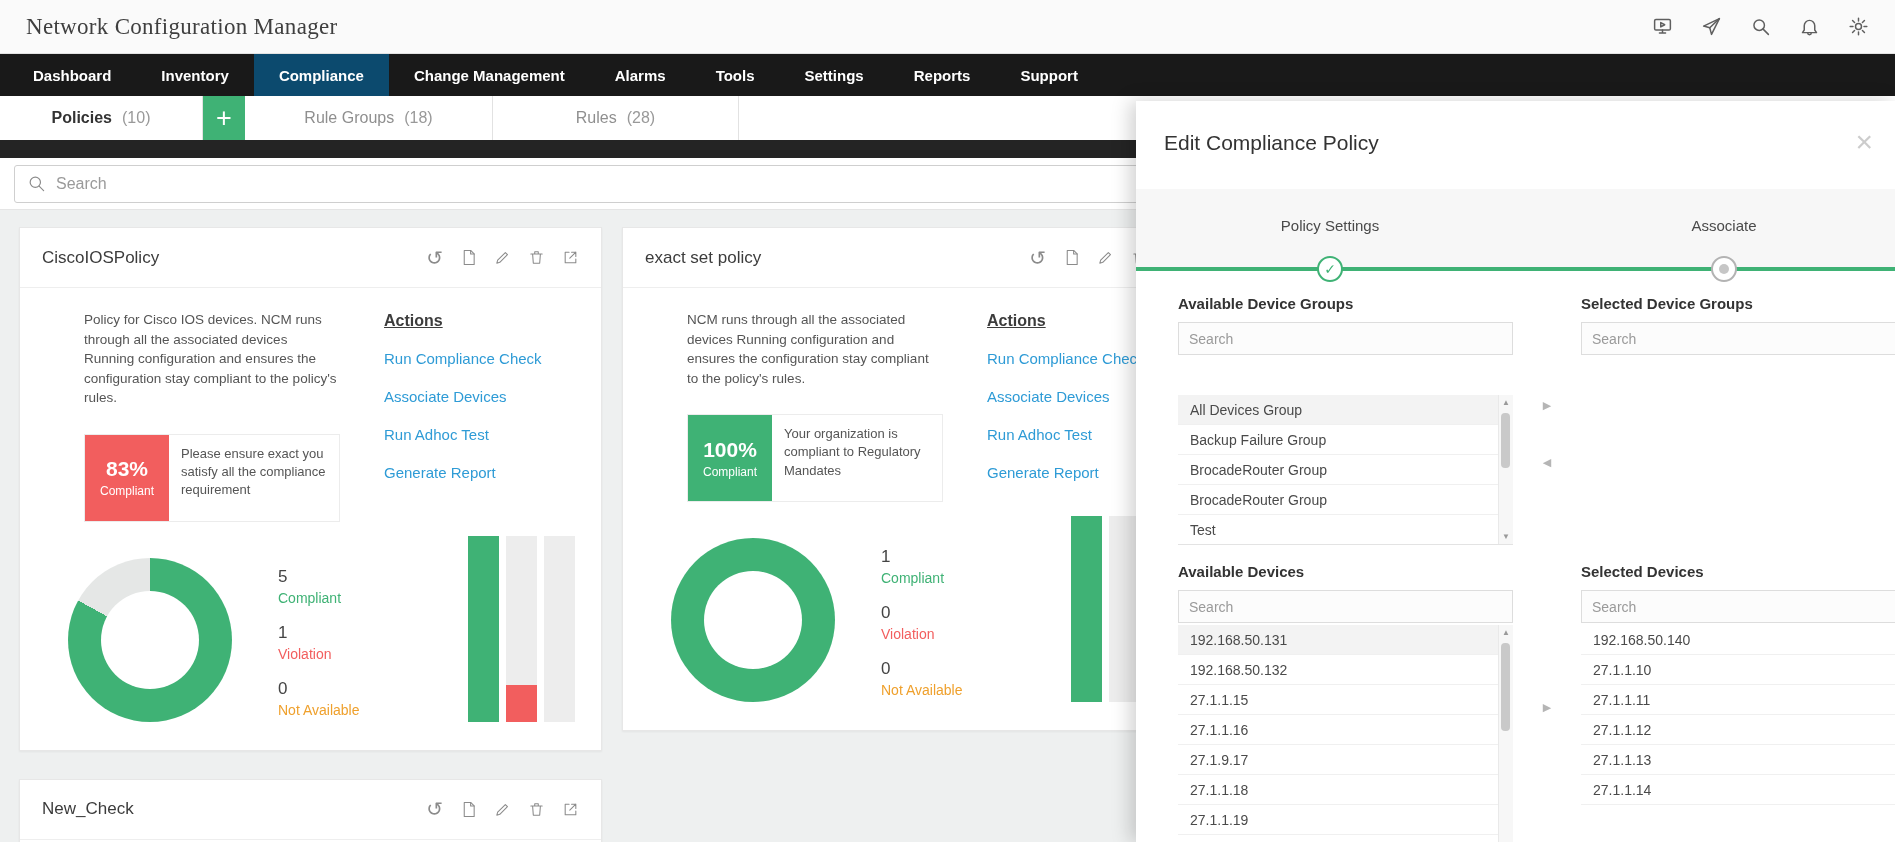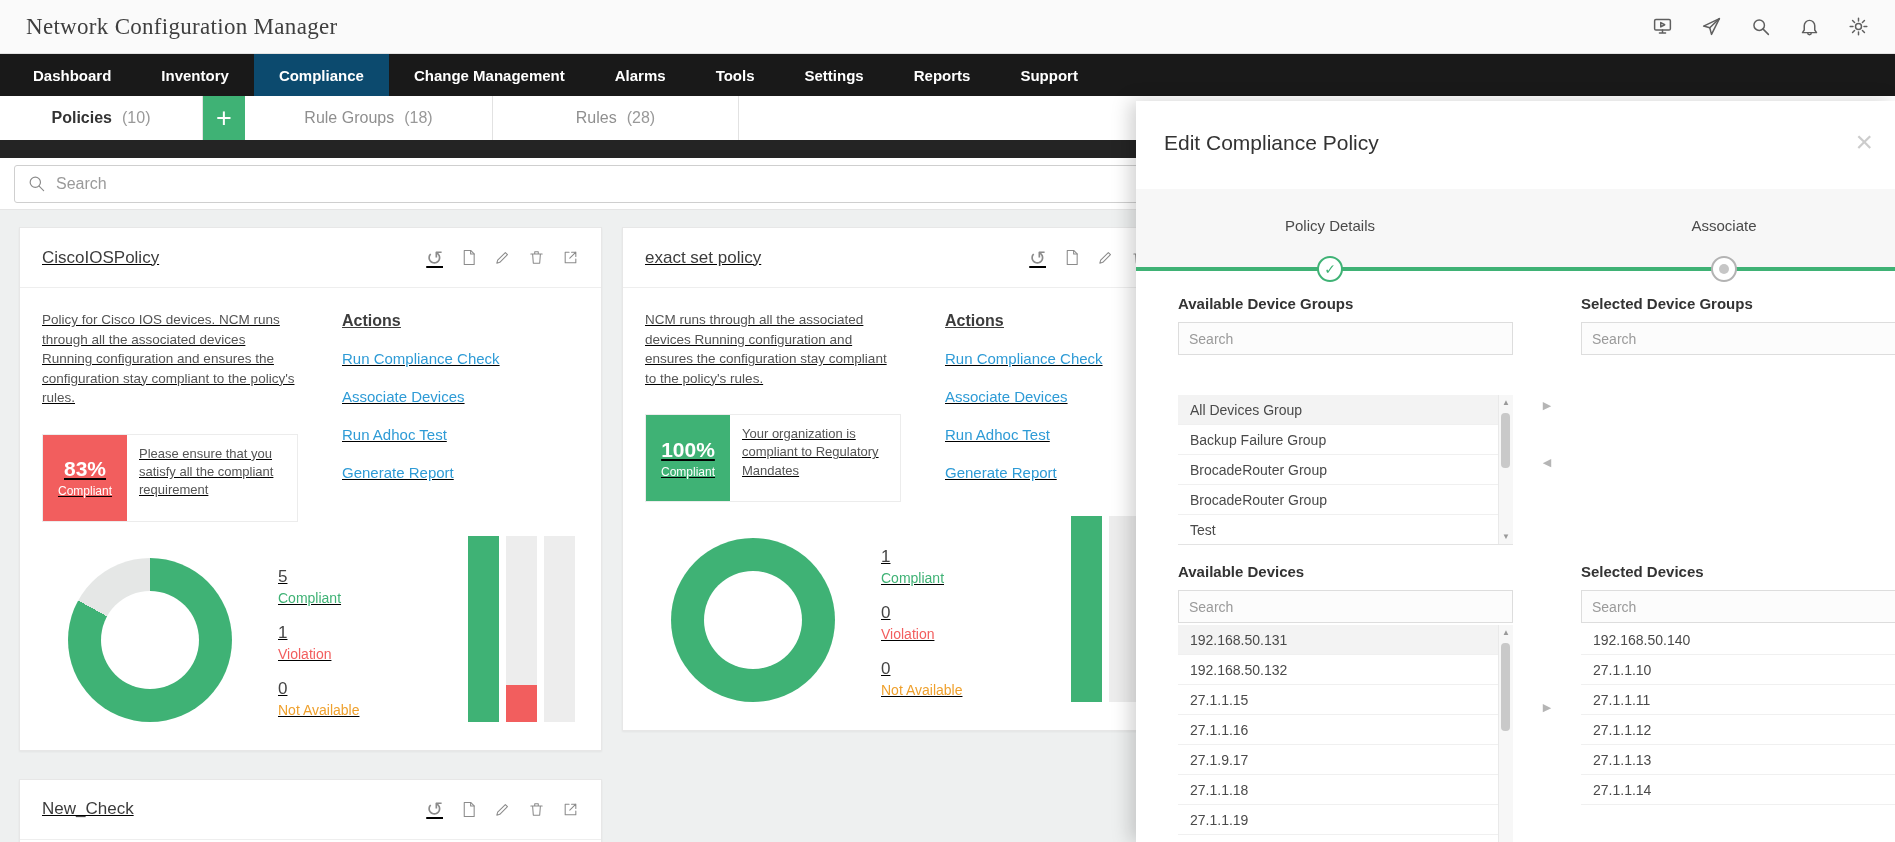--- a/index.html
+++ b/index.html
@@ -32,30 +32,30 @@
   
   .search-band { height:52px; background:#fff; border-bottom:1px solid #e5e5e5;
     display:flex; align-items:center; padding:0 14px; }
   .search-box { flex:1; height:38px; border:1px solid #cfcfcf; border-radius:3px; background:#fff;
     display:flex; align-items:center; padding:0 12px; gap:10px; }
   .search-box input { border:none; outline:none; flex:1; font-size:16px; color:#555; background:transparent; font-family:inherit; }
   .search-box input::placeholder { color:#9a9a9a; }
 
   
   .content { padding:17px 19px; display:flex; flex-wrap:wrap; gap:28px 20px; align-items:flex-start; }
-  .card { width:583px; background:#fff; border:1px solid #e7e7e7; box-shadow:0 1px 2px rgba(0,0,0,.05);text-decoration:underline; }
+  .card { width:583px; background:#fff; border:1px solid #e7e7e7; box-shadow:0 1px 2px rgba(0,0,0,.05); }
   .card-head { height:60px; display:flex; align-items:center; justify-content:space-between;
     padding:0 22px; border-bottom:1px solid #eee; }
   .card-title { font-size:17px; color:#3c3c3c; font-weight:400; }
   .card-icons { display:flex; gap:17px; align-items:center; }
   .cic { width:17px; height:17px; stroke:#8b8b8b; fill:none; stroke-width:1.5; stroke-linecap:round; stroke-linejoin:round; cursor:pointer; }
   .undo-glyph { font-size:20px; color:#8b8b8b; line-height:1; cursor:pointer; }
 
   .card-top { display:flex; padding:22px 22px 4px; }
-  .desc-col { width:256px; }
+  .desc-col { width:256px;margin-left:42px; }
   .desc { font-size:13.5px; color:#555; line-height:1.45; margin-bottom:26px; }
   .badge-box { display:flex; border:1px solid #ececec; }
   .badge { width:84px; min-height:86px; display:flex; flex-direction:column; align-items:center; justify-content:center; color:#fff; }
   .badge .pct { font-size:21px; font-weight:700; }
   .badge .pct-label { font-size:12px; margin-top:3px; }
   .badge.red { background:#f25e5e; } .badge.green { background:#3fb275; }
   .badge-msg { flex:1; padding:10px 12px; font-size:13px; color:#555; line-height:1.4; }
 
   .actions-col { margin-left:44px; padding-top:2px; }
   .actions-title { font-size:16px; color:#3c3c3c; font-weight:700; text-decoration:underline; margin-bottom:20px; }
@@ -208,21 +208,21 @@
       </span>
     </div>
     <div class="card-top">
       <div class="desc-col">
         <div class="desc">Policy for Cisco IOS devices. NCM runs through all the associated devices Running configuration and ensures the configuration stay compliant to the policy's rules.</div>
         <div class="badge-box">
           <div class="badge red">
             <span class="pct">83%</span>
             <span class="pct-label">Compliant</span>
           </div>
-          <div class="badge-msg">Please ensure that you satisfy all the compliant requirement</div>
+          <div class="badge-msg">Please ensure exact you satisfy all the compliance requirement</div>
         </div>
       </div>
       <div class="actions-col">
         <div class="actions-title">Actions</div>
         <a class="action-link">Run Compliance Check</a>
         <a class="action-link">Associate Devices</a>
         <a class="action-link">Run Adhoc Test</a>
         <a class="action-link">Generate Report</a>
       </div>
     </div>
@@ -374,21 +374,21 @@
   </section>
 </main>
 
 <aside class="panel">
   <div class="panel-head">
     <div class="panel-title">Edit Compliance Policy</div>
     <div class="close-x">×</div>
   </div>
 
   <div class="steps">
-    <div class="step-label s1">Policy Details</div>
+    <div class="step-label s1">Policy Settings</div>
     <div class="step-label s2">Associate</div>
     <div class="step-line"></div>
     <div class="step-circle done">
       <span>✓</span>
     </div>
     <div class="step-circle current">
       <span class="inner-dot"></span>
     </div>
   </div>
 

